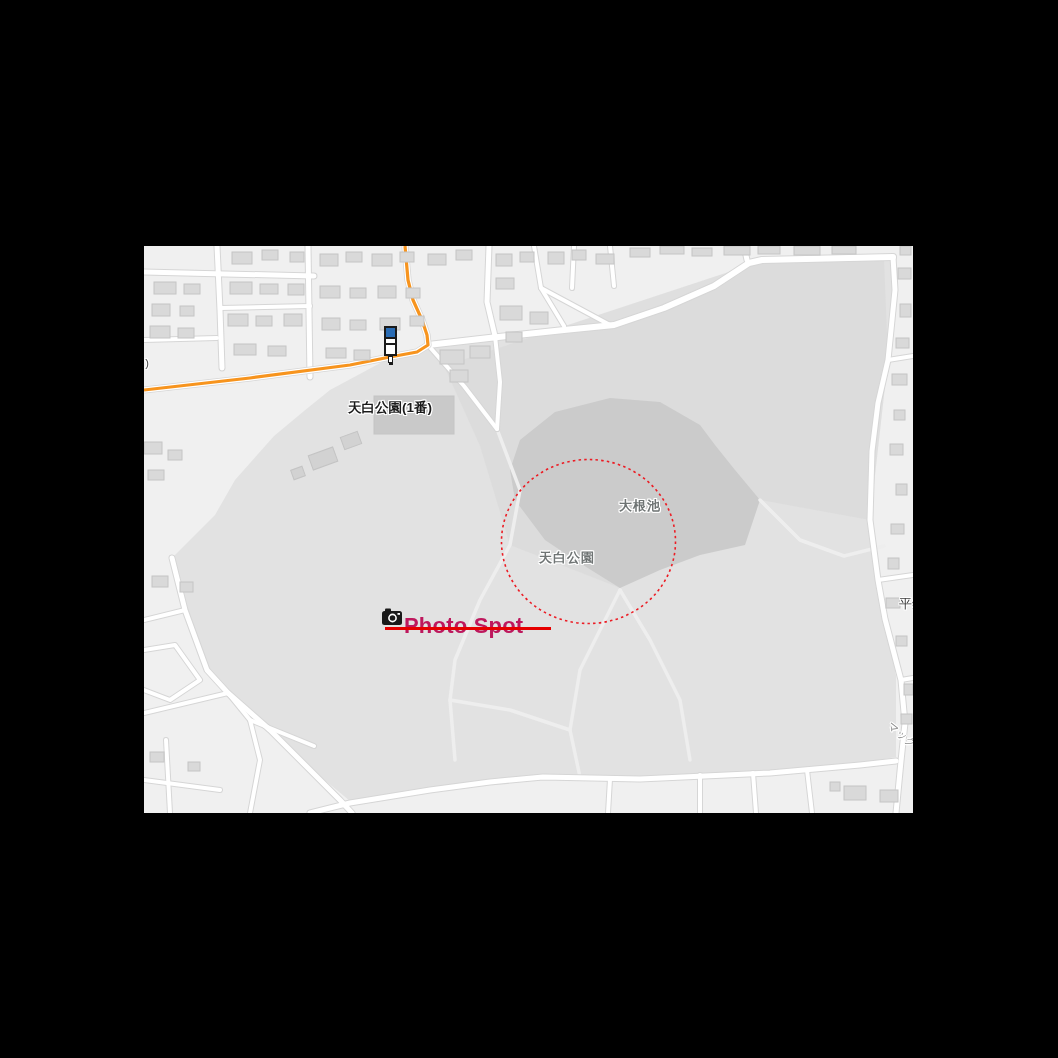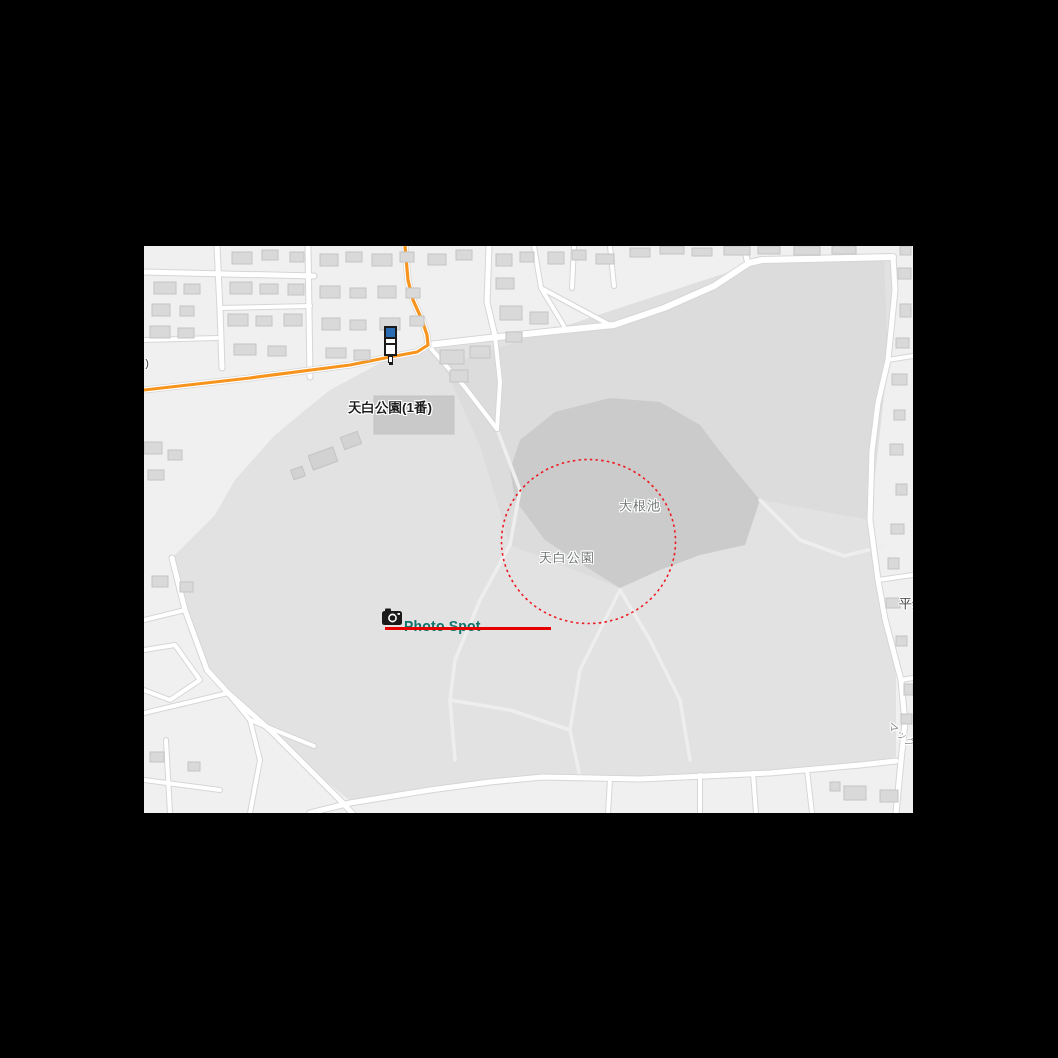--- a/index.html
+++ b/index.html
@@ -186,38 +186,38 @@
         <rect x="6" y="506" width="14" height="10" fill="#d9d9d9" stroke="#c4c4c4" stroke-width="1"></rect>
         <rect x="44" y="516" width="12" height="9" fill="#d9d9d9" stroke="#c4c4c4" stroke-width="1"></rect>
       </svg>
 
     <svg id="highlight-circle" width="769" height="567">
         <ellipse cx="444.5" cy="295.5" rx="87" ry="82" fill="none" stroke="#ec1c24" stroke-width="1.6" stroke-dasharray="2.5 3.2"></ellipse>
       </svg>
 
     <div id="labels">
         <div class="map-label" style="left: 246px; top: 122px; font-size: 13.5px; font-weight: 600; color: rgb(26, 26, 26); letter-spacing: 0px; margin-top: 40px;">天白公園(1番)</div>
-        <div class="map-label" style="left: 496px; top: 260px; font-size: 13px; font-weight: 400; color: rgb(111, 116, 116); letter-spacing: 1px;">大根池</div>
-        <div class="map-label" style="left: 423px; top: 312px; font-size: 13px; font-weight: 400; color: rgb(111, 116, 116); letter-spacing: 1px;">天白公園</div>
+        <div class="map-label" style="left: 496px; top: 260px; font-size: 13px; font-weight: 700; color: rgb(111, 116, 116); letter-spacing: 1px;">大根池</div>
+        <div class="map-label" style="left: 423px; top: 312px; font-size: 13px; font-weight: 700; color: rgb(111, 116, 116); letter-spacing: 1px;">天白公園</div>
         <div class="map-label" style="left: 768px; top: 358px; font-size: 13px; font-weight: 500; color: rgb(58, 58, 58); letter-spacing: 0px;">平針</div>
         <div class="map-label rot" style="left: 758px; top: 489px; font-size: 11px; font-weight: 400; color: rgb(138, 138, 138); letter-spacing: 0px;">マック</div>
         <div class="map-label" style="left: 3px; top: 117px; font-size: 11px; font-weight: 400; color: rgb(68, 68, 68); letter-spacing: 0px;">)</div>
       </div>
 
     <div id="bus-stop-marker" style="left: 240px; top: 80px; width: 13px; height: 30px; border-color: rgb(26, 26, 26); background: rgb(255, 255, 255);">
       <div class="seg-top" style="background: rgb(42, 108, 180);"></div>
       <div class="seg-mid"></div>
     </div>
     <div id="bus-stop-pole" style="left: 244px; top: 110px;"></div>
     <div id="bus-stop-tip" style="left: 244.5px; top: 116px;"></div>
 
     <div id="photo-spot" style="left: 238px; top: 357px;">
       <svg id="camera-icon" width="20" height="17" viewBox="0 0 20 17">
         <rect x="3" y="0.5" width="6" height="4" rx="1" fill="#1a1a1a"></rect>
         <rect x="0" y="3" width="20" height="14" rx="2.5" fill="#1a1a1a"></rect>
         <circle cx="10.5" cy="10" r="3.6" fill="none" stroke="#ffffff" stroke-width="1.6"></circle>
         <rect x="15.5" y="5" width="2.5" height="1.8" fill="#ffffff"></rect>
       </svg>
-      <span id="photo-spot-label" style="font-size: 14px; color: #0f766e; margin-top: 20px;">Photo Spot</span>
+      <span id="photo-spot-label" style="font-size: 22px; color: #be185d; margin-top: 20px;">Photo Spot</span>
     </div>
     <div id="photo-spot-underline" style="left: 241px; top: 381px; width: 166px; background: rgb(230, 0, 0);"></div>
   </div>
 </div>
 
 </body></html>

